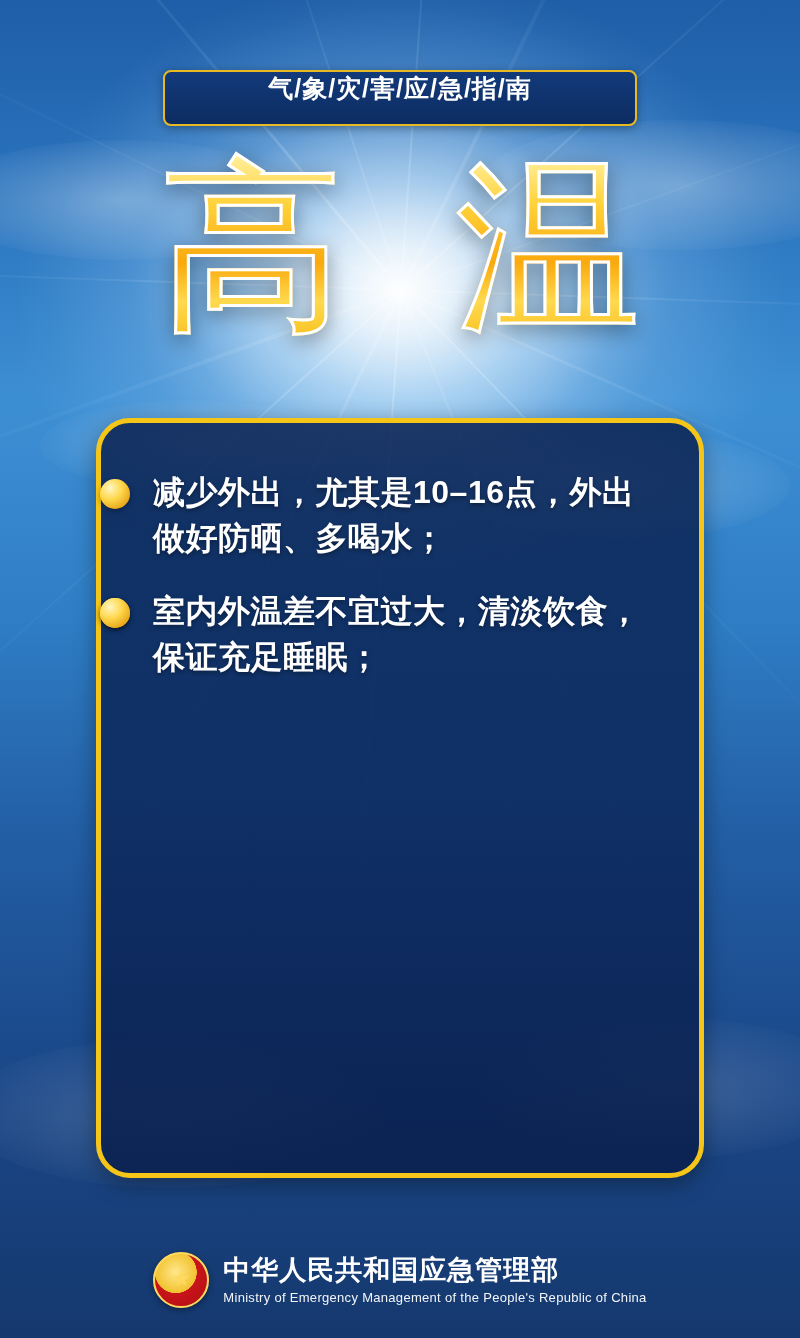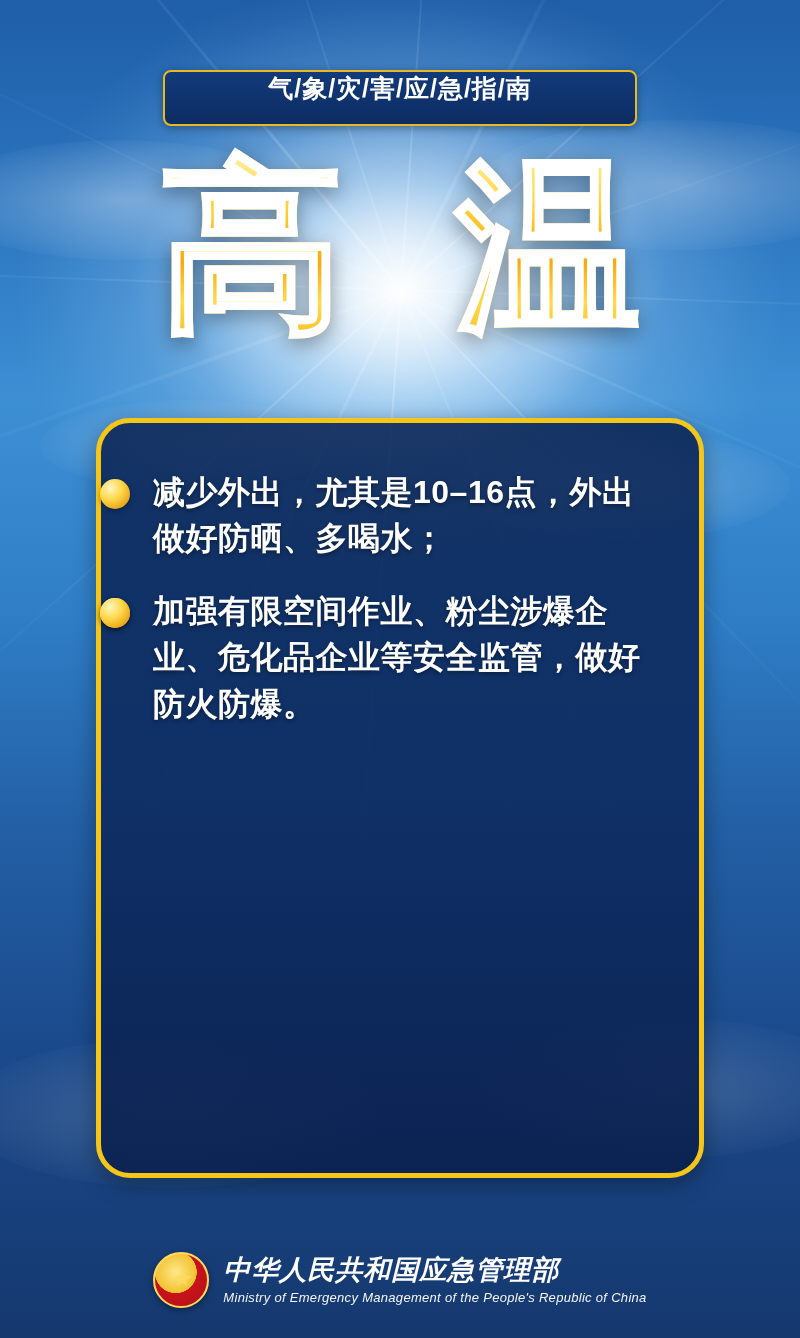--- a/index.html
+++ b/index.html
@@ -91,21 +91,21 @@
     left: 0;
     right: 0;
     top: 150px;
     text-align: center;
     z-index: 6;
   }
   .title-text {
     display: inline-block;
     font-size: 185px;
     line-height: 1.05;
-    font-weight: bold;
+    font-weight: normal;
     letter-spacing: 30px;
     padding-left: 30px;
     background: linear-gradient(180deg, #fff3a8 0%, #ffd23a 28%, #f9a90d 58%, #ffd94e 78%, #f7bf1d 100%);
     -webkit-background-clip: text;
     background-clip: text;
     color: transparent;
     -webkit-text-stroke: 3px #ffffff;
     filter: drop-shadow(0 6px 10px rgba(0,0,0,0.35));
   }
 
@@ -150,21 +150,20 @@
   .footer {
     position: absolute;
     left: 0;
     right: 0;
     bottom: 30px;
     display: flex;
     align-items: center;
     justify-content: center;
     gap: 14px;
     z-index: 6;
-    font-style: italic;
   }
   .emblem {
     width: 52px;
     height: 52px;
     border-radius: 50%;
     background: radial-gradient(circle at 40% 35%, #ffe78a 0%, #f2c230 45%, #c8141a 46%, #b00f14 100%);
     border: 2px solid #ffd85e;
     position: relative;
     box-shadow: 0 2px 6px rgba(0,0,0,0.4);
   }
@@ -238,21 +237,21 @@
   <div class="card">
     <div class="tip">
       <span class="bullet"></span>
       <span>减少外出，尤其是10–16点，外出做好防晒、多喝水；</span>
     </div>
     <div class="tip">
       <span class="bullet"></span>
     </div>
     <div class="tip">
       <span class="bullet"></span>
-      <span>加强有限空间作业、粉尘涉爆企业、危化品企业等安全监管，做好防火防爆。</span>
+      <span>室内外温差不宜过大，清淡饮食，保证充足睡眠；</span>
     </div>
   </div>
 
   <div class="footer">
     <div class="emblem"></div>
     <div class="footer-texts">
       <span class="footer-cn">中华人民共和国应急管理部</span>
       <span class="footer-en">Ministry of Emergency Management of the People's Republic of China</span>
     </div>
   </div>

